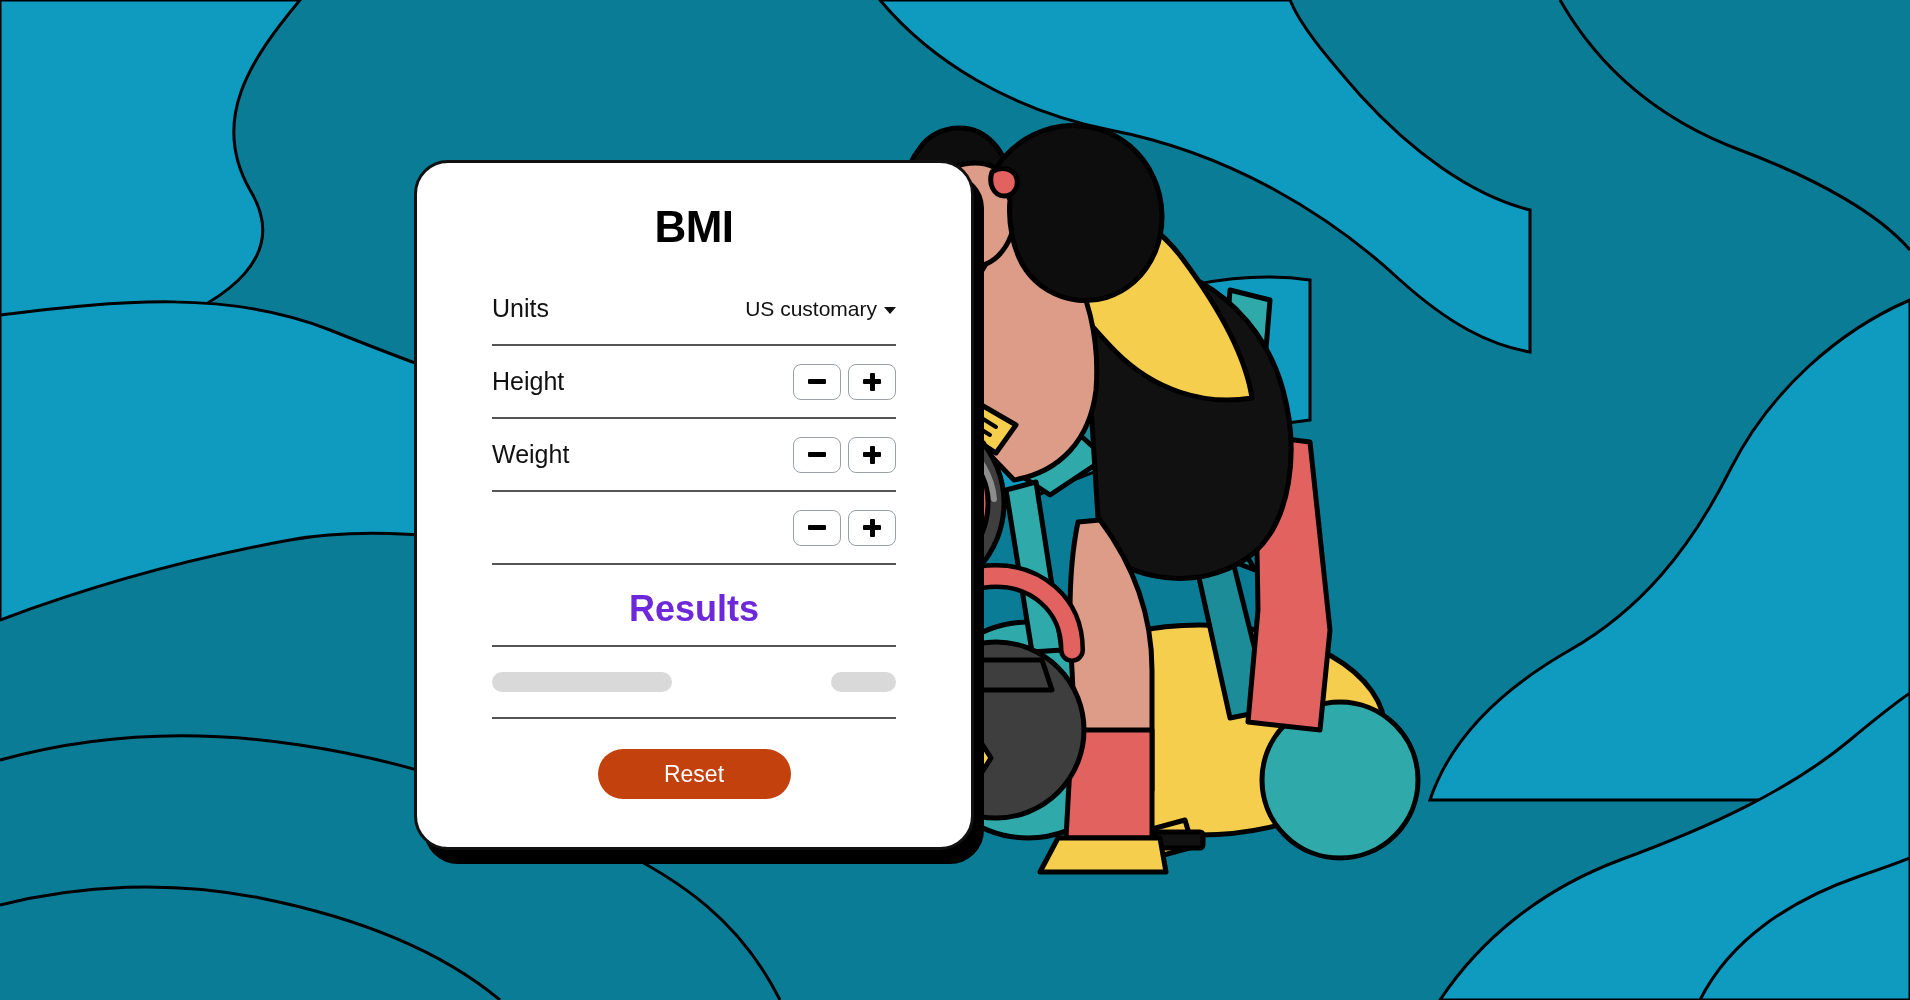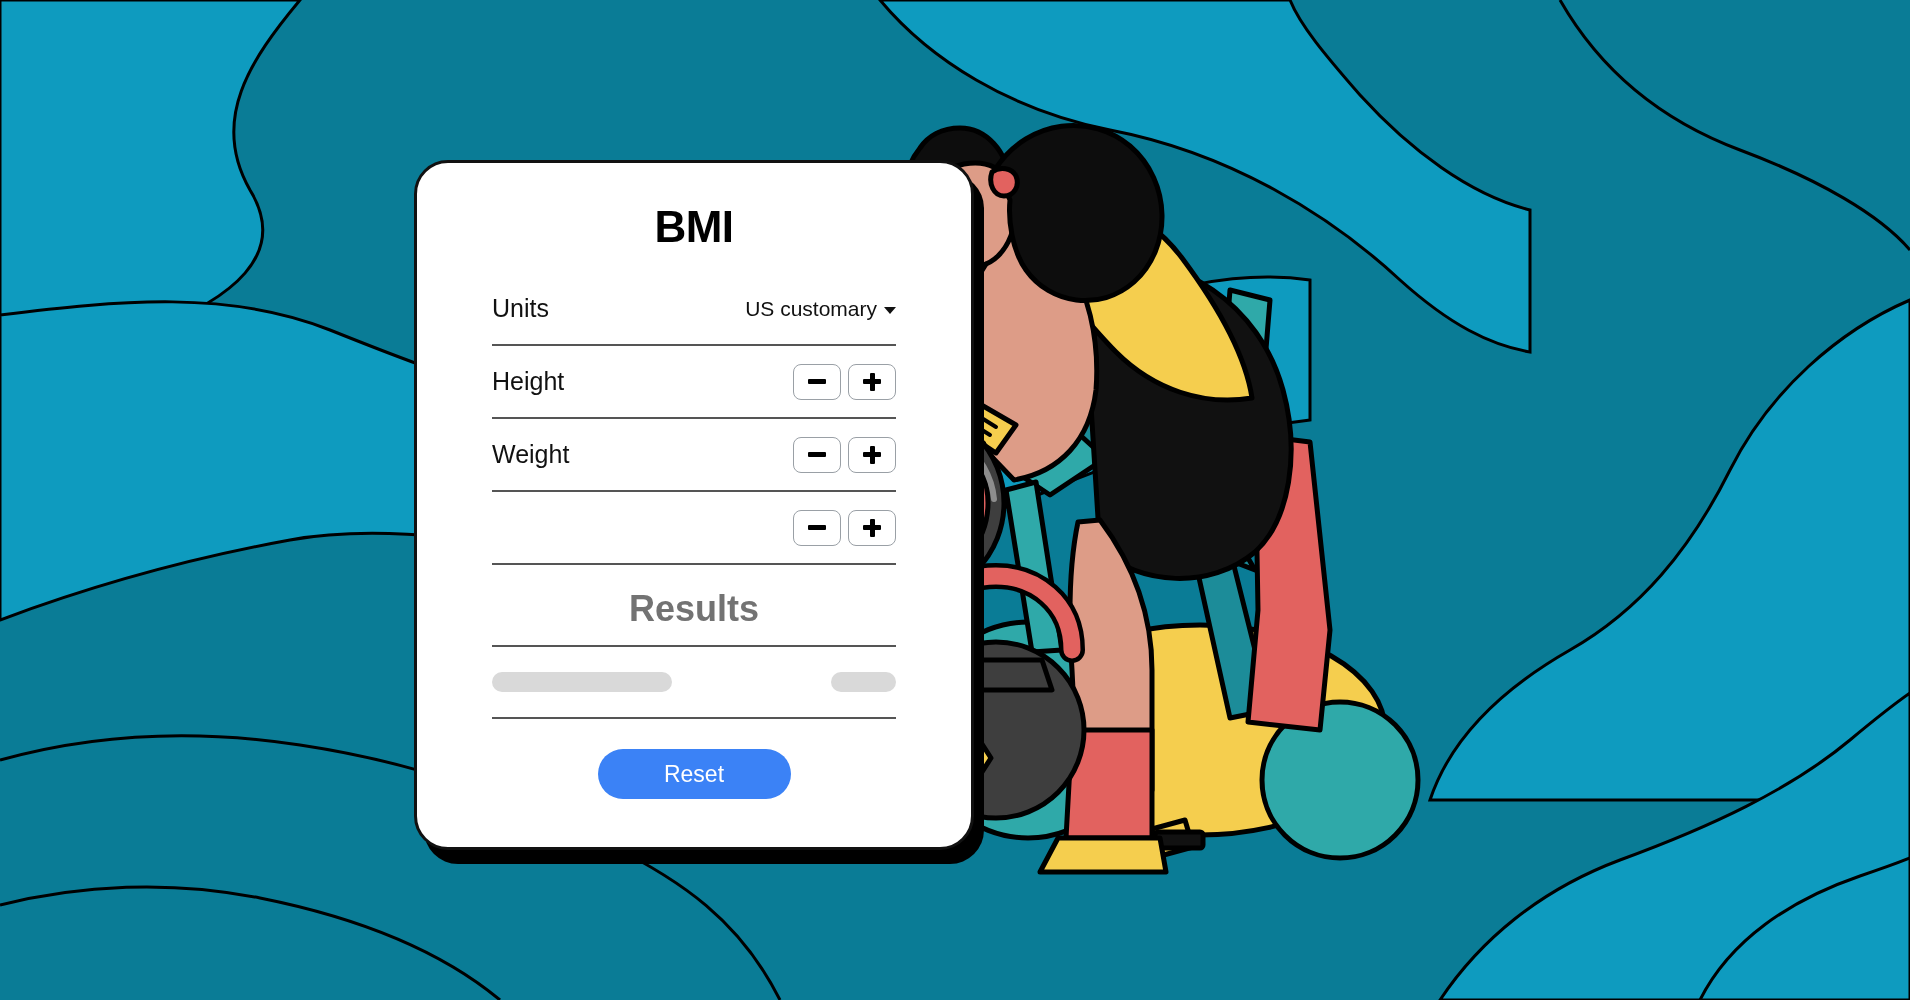--- a/index.html
+++ b/index.html
@@ -158,21 +158,21 @@
   }
   .step-btn.plus .glyph::after {
     top: 0; left: 6.5px; height: 18px; width: 5px;
   }
 
   
   .results-title {
     text-align: center;
     font-size: 36px;
     font-weight: bold;
-    color: #737373;
+    color: #6d28d9;
     padding: 26px 0 18px;
     border-bottom: 2px solid #555;
     line-height: 1;
   }
 
   .skeleton-row {
     display: flex;
     align-items: center;
     justify-content: space-between;
     height: 72px;
@@ -185,21 +185,21 @@
   }
   .skeleton.long  { width: 180px; }
   .skeleton.short { width: 65px; }
 
   .reset-wrap {
     display: flex;
     justify-content: center;
     padding-top: 30px;
   }
   .reset-btn {
-    background: #3b82f6;
+    background: #c2410c;
     color: #fff;
     font-size: 23px;
     border: none;
     border-radius: 999px;
     width: 193px;
     height: 50px;
     cursor: pointer;
     font-family: "Liberation Sans", sans-serif;
   }
 </style>

